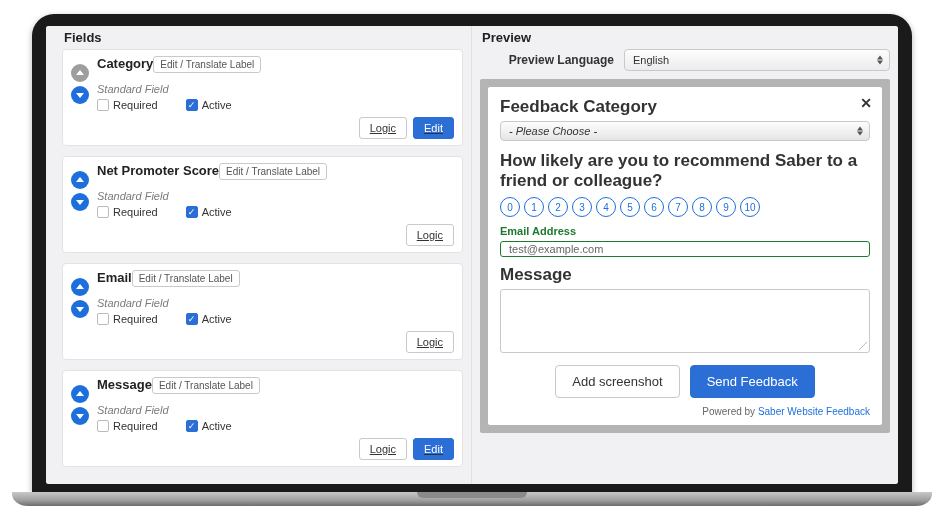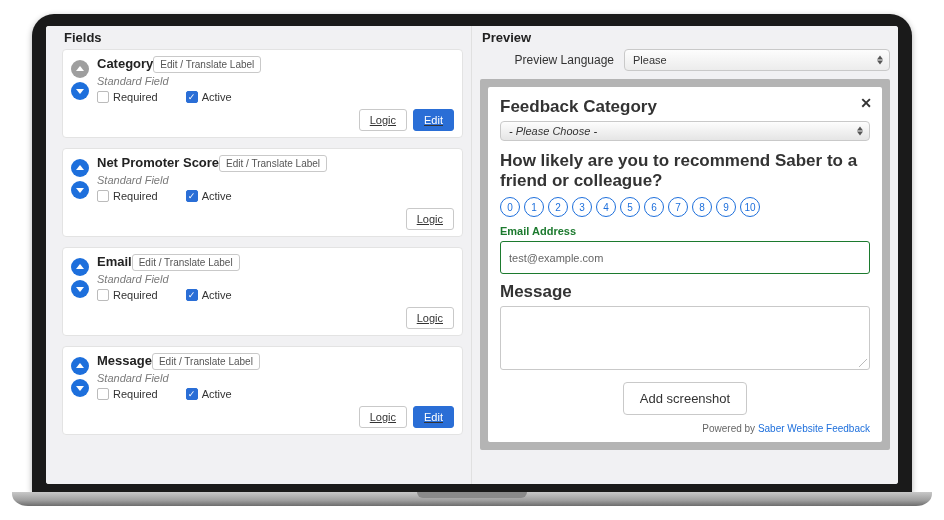--- a/index.html
+++ b/index.html
@@ -106,41 +106,41 @@
   .field-name { font-weight:700; font-size:13px; color:#222; }
   .pill-btn {
     font-size:10px;
     background:#fff;
     border:1px solid #c9c9c9;
     border-radius:3px;
     padding:2px 6px;
     color:#555;
     cursor:pointer;
   }
-  .standard { font-style:italic; color:#7a7a7a; font-size:11px; margin-top:2px; }
+  .standard { font-style:italic; color:#7a7a7a; font-size:11px; margin-top:10px; }
   .checks { display:flex; gap:28px; margin-top:4px; align-items:center; }
   .chk { display:flex; align-items:center; gap:4px; font-size:11px; color:#333; }
   .cbox { width:12px; height:12px; border:1px solid #bbb; border-radius:2px; display:inline-flex; align-items:center; justify-content:center; background:#fff;}
   .cbox.on { background:#2a6ed6; border-color:#2a6ed6; }
   .cbox.on::after { content:"✓"; color:#fff; font-size:9px; line-height:1; }
   .card-actions { display:flex; gap:6px; justify-content:flex-end; margin-top:6px;text-decoration:underline;}
   .btn {
     font-size:11px;
     padding:4px 10px;
     border-radius:3px;
     border:1px solid #c9c9c9;
     background:#fff;
     color:#333;
     cursor:pointer;
   }
   .btn.primary { background:#2a6ed6; border-color:#2a6ed6; color:#fff; }
 
   
   .preview-lang-row { display:flex; align-items:center; gap:10px; margin:4px 0 8px 4px;}
-  .preview-lang-label { font-weight:400; font-size:12px; text-align:right; flex:0 0 130px;}
+  .preview-lang-label { font-weight:700; font-size:12px; text-align:right; flex:0 0 130px;}
   .select {
     flex:1;
     position:relative;
     border:1px solid #c9c9c9;
     border-radius:4px;
     background:linear-gradient(#fdfdfd,#ececec);
     height:22px;
     font-size:11px;
     display:flex; align-items:center;
     padding:0 22px 0 8px;
@@ -169,21 +169,21 @@
   .p-label { font-weight:700; font-size:17px; margin-bottom:4px; }
   .nps-row { display:flex; gap:4px; margin:6px 0 8px 0;}
   .nps {
     width:20px;height:20px;border:1px solid #1d6fdc;border-radius:50%;
     display:flex;align-items:center;justify-content:center;
     font-size:10px;color:#1d6fdc;cursor:pointer;
   }
   .email-label { font-weight:700; color:#1c7a2e; font-size:11px; }
   .text-input {
     width:100%; border:1px solid #1c7a2e; border-radius:3px;
-    height:33px; padding:0 8px; font-size:11px; color:#666;
+    height:16px; padding:0 8px; font-size:11px; color:#666;
     display:flex; align-items:center; margin:4px 0 8px 0;
     background:#fff;
   }
   .textarea {
     width:100%; border:1px solid #c9c9c9; border-radius:3px;
     height:64px; resize:none; background:#fff; position:relative;
   }
   .textarea::after{
     content:""; position:absolute; right:2px; bottom:2px;
     width:8px;height:8px;
@@ -355,21 +355,21 @@
             </div>
           </div>
       </div>
 
       <div class="panel-right">
         <div class="section-title">Preview</div>
 
         <div class="preview-lang-row">
           <div class="preview-lang-label">Preview Language</div>
           <div class="select">
-            <span>Please</span>
+            <span>English</span>
             <span class="caret">
                 <span class="tri up"></span>
                 <span class="tri dn"></span>
               </span>
           </div>
         </div>
 
         <div class="preview-frame">
           <div class="preview-inner">
             <div class="close-x">✕</div>
@@ -401,20 +401,21 @@
             <div class="email-label">Email Address</div>
             <div class="text-input">
               <span>test@example.com</span>
             </div>
 
             <div class="p-label">Message</div>
             <div class="textarea"></div>
 
             <div class="preview-actions">
               <div class="btn lg">Add screenshot</div>
+              <div class="btn lg primary">Send Feedback</div>
             </div>
 
             <div class="powered">
               <span>Powered by </span><a>Saber Website Feedback</a>
             </div>
           </div>
         </div>
       </div>
 
     </div>

